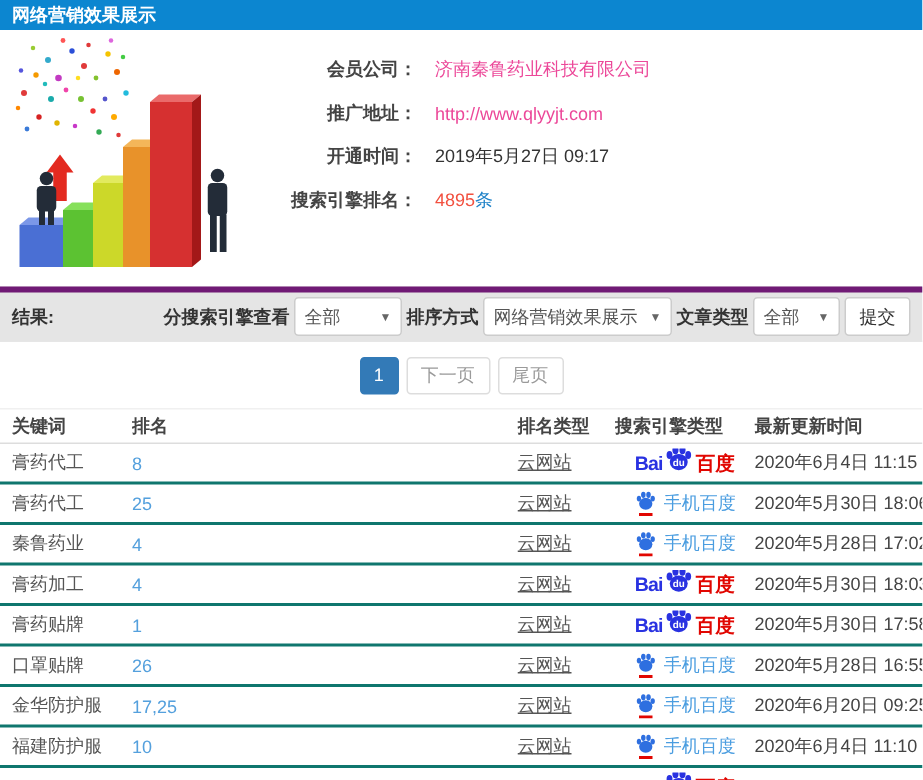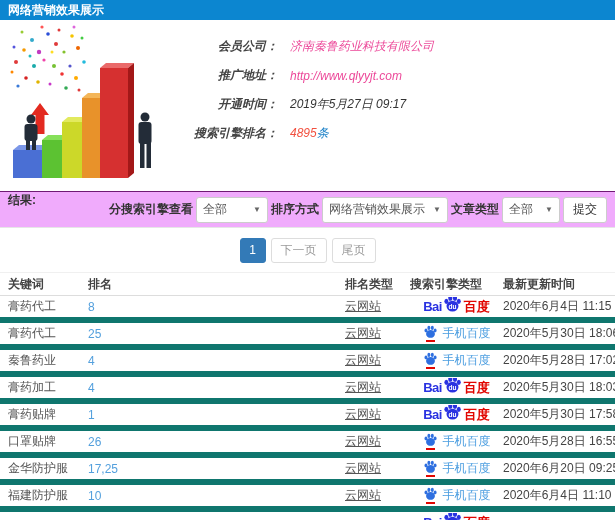--- a/index.html
+++ b/index.html
@@ -6,51 +6,51 @@
   html,body { width:615px; height:520px; overflow:hidden; background:#fff;
     font-family:"Liberation Sans","DejaVu Sans",sans-serif; font-size:12px; color:#333; }
 
   
   .top-bar { height:20px; background:#0c86d0; color:#fff; font-weight:bold;
     line-height:20px; padding-left:8px; font-size:12px; }
 
   
   .info-section { position:relative; height:171px; }
   .chart { position:absolute; left:4px; top:2px; }
-  .info-list { margin-left:178px; padding-top:12px;font-style:italic; }
+  .info-list { margin-left:178px; padding-top:12px; }
   .info-row { display:flex; align-items:center; height:29px; }
   .info-label { width:100px; text-align:right; font-weight:bold; color:#444; }
   .info-value { margin-left:12px; }
   .link { color:#ec4899; text-decoration:none; cursor:pointer; }
   .red-num { color:#f2503f; }
   .blue-suffix { color:#1e82c8; }
 
   
-  .filter-bar { height:37px; background:#f0abfc; border-top:1px solid #701a75;
-    border-bottom:1px solid #e6e6e6; display:flex; padding:0 8px; }
+  .filter-bar { height:37px; background:#e5e5e5; border-top:4px solid #701a75;
+    border-bottom:1px solid #e6e6e6; display:flex; align-items:center; padding:0 8px; }
   .filter-result-label { font-weight:bold; color:#333; }
   .filter-controls { margin-left:auto; display:flex; align-items:center; gap:3px; }
   .ctl-label { font-weight:bold; color:#333; white-space:nowrap; }
   .select { height:26px; background:#fff; border:1px solid #ccc; border-radius:3px;
     display:inline-flex; align-items:center; padding:0 6px; color:#555; cursor:pointer; white-space:nowrap; }
   .select .caret { margin-left:auto; font-size:8px; color:#666; padding-left:6px; }
   .w-engine { width:72px; } .w-sort { width:126px; } .w-article { width:58px; }
   .submit-btn { height:26px; border:1px solid #ccc; border-radius:3px; background:#fff;
     padding:0 9px; font-size:12px; color:#333; cursor:pointer; }
 
   
   .pagination { display:flex; justify-content:center; gap:5px; margin-top:10px; height:25px; }
   .page-btn { height:25px; line-height:23px; text-align:center; border:1px solid #ddd;
     border-radius:3px; color:#9a9a9a; padding:0 9px; background:#fff; cursor:pointer; }
   .page-btn.active { background:#337ab7; border-color:#337ab7; color:#fff; width:26px; padding:0; }
 
   
   .table { margin-top:9px; }
   .t-row { display:grid; grid-template-columns:80px 257px 65px 93px 1fr;
-    align-items:center; height:27px; border-bottom:6px solid #0f766e; padding-left:8px; }
+    align-items:center; height:27px; border-bottom:2px solid #0f766e; padding-left:8px; }
   .t-head { height:24px; border-top:1px solid #f0f0f0; border-bottom:1px solid #ddd;
     font-weight:bold; color:#444; }
   .cell { overflow:hidden; white-space:nowrap; }
   .keyword { color:#555; }
   .rank-link { color:#54a0dd; text-decoration:none; cursor:pointer; }
   .rank-type { color:#555;text-decoration:underline; }
   .time { color:#444; }
   .engine-cell { display:flex; justify-content:center; align-items:center; }
 
   

